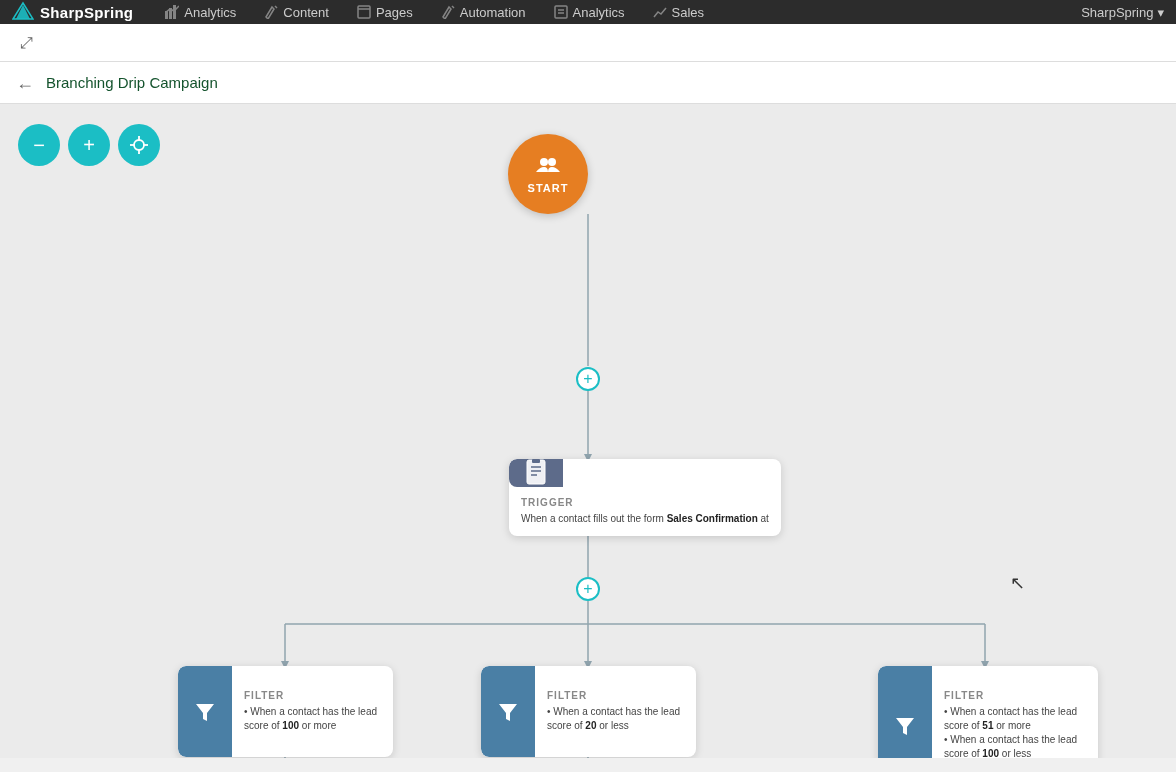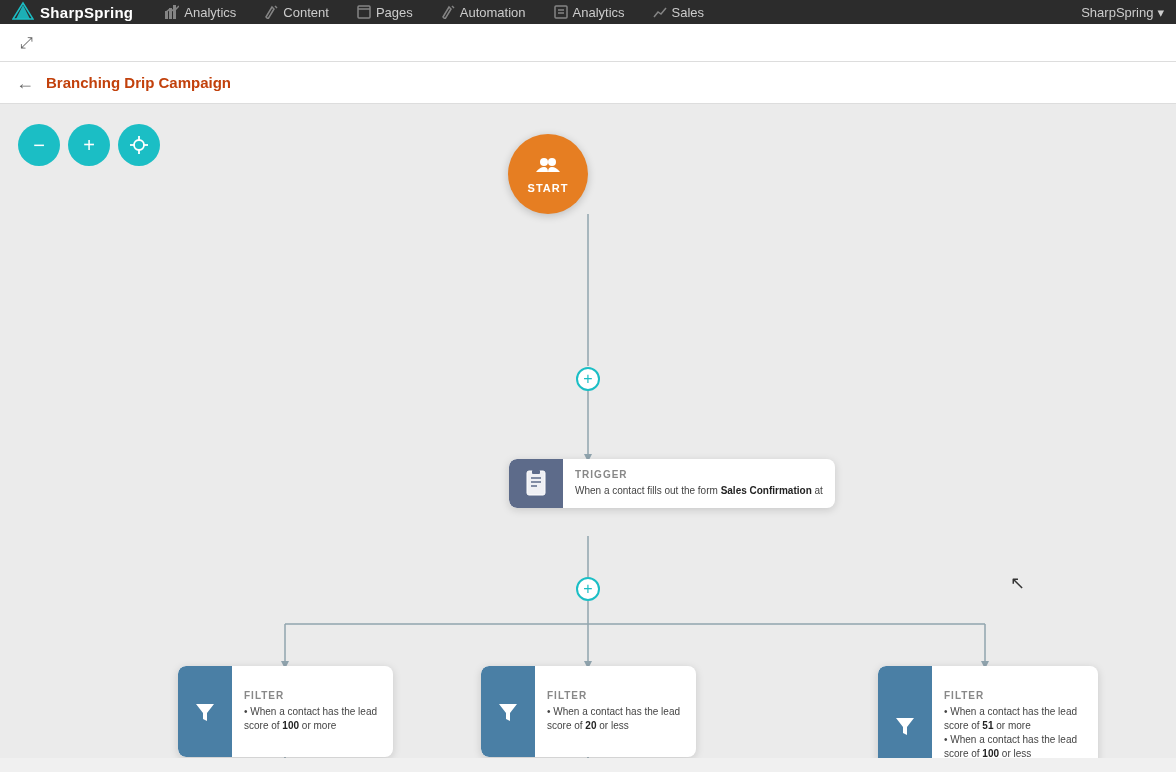--- a/index.html
+++ b/index.html
@@ -66,22 +66,22 @@
       gap: 12px;
     }
     .back-btn {
       color: #666;
       font-size: 18px;
       cursor: pointer;
       line-height: 1;
     }
     .page-title {
       font-size: 15px;
-      color: #c2410c;
-      font-weight: 700;
+      color: #14532d;
+      font-weight: 400;
     }
 
     
     .canvas {
       background: #ebebeb;
       position: relative;
       width: 1176px;
       height: 654px;
       overflow: hidden;
     }
@@ -343,21 +343,21 @@
         <ellipse cx="17" cy="8" rx="4" ry="4"></ellipse>
         <path d="M1 18 Q5 13 9 13 Q13 13 13 18"></path>
         <path d="M13 18 Q13 13 17 13 Q21 13 25 18"></path>
       </svg>
     </span>
     <span class="start-label">START</span>
   </div>
 
   <div class="add-btn" style="left:576px; top:263px;">+</div>
 
-  <div class="trigger-node" style="left:509px; top:355px;">
+  <div class="trigger-node" style="left:509px; top:355px;flex-direction:column;">
     <div class="node-icon-area">
       <svg width="26" height="28" viewBox="0 0 26 28" fill="white">
         <rect x="4" y="1" width="18" height="24" rx="2" fill="white" opacity="0.9"></rect>
         <rect x="4" y="1" width="18" height="24" rx="2" fill="none" stroke="white" stroke-width="1"></rect>
         <line x1="8" y1="8" x2="18" y2="8" stroke="#5d6b8a" stroke-width="1.5"></line>
         <line x1="8" y1="12" x2="18" y2="12" stroke="#5d6b8a" stroke-width="1.5"></line>
         <line x1="8" y1="16" x2="14" y2="16" stroke="#5d6b8a" stroke-width="1.5"></line>
         <rect x="9" y="0" width="8" height="4" rx="1" fill="#5d6b8a"></rect>
       </svg>
     </div>

